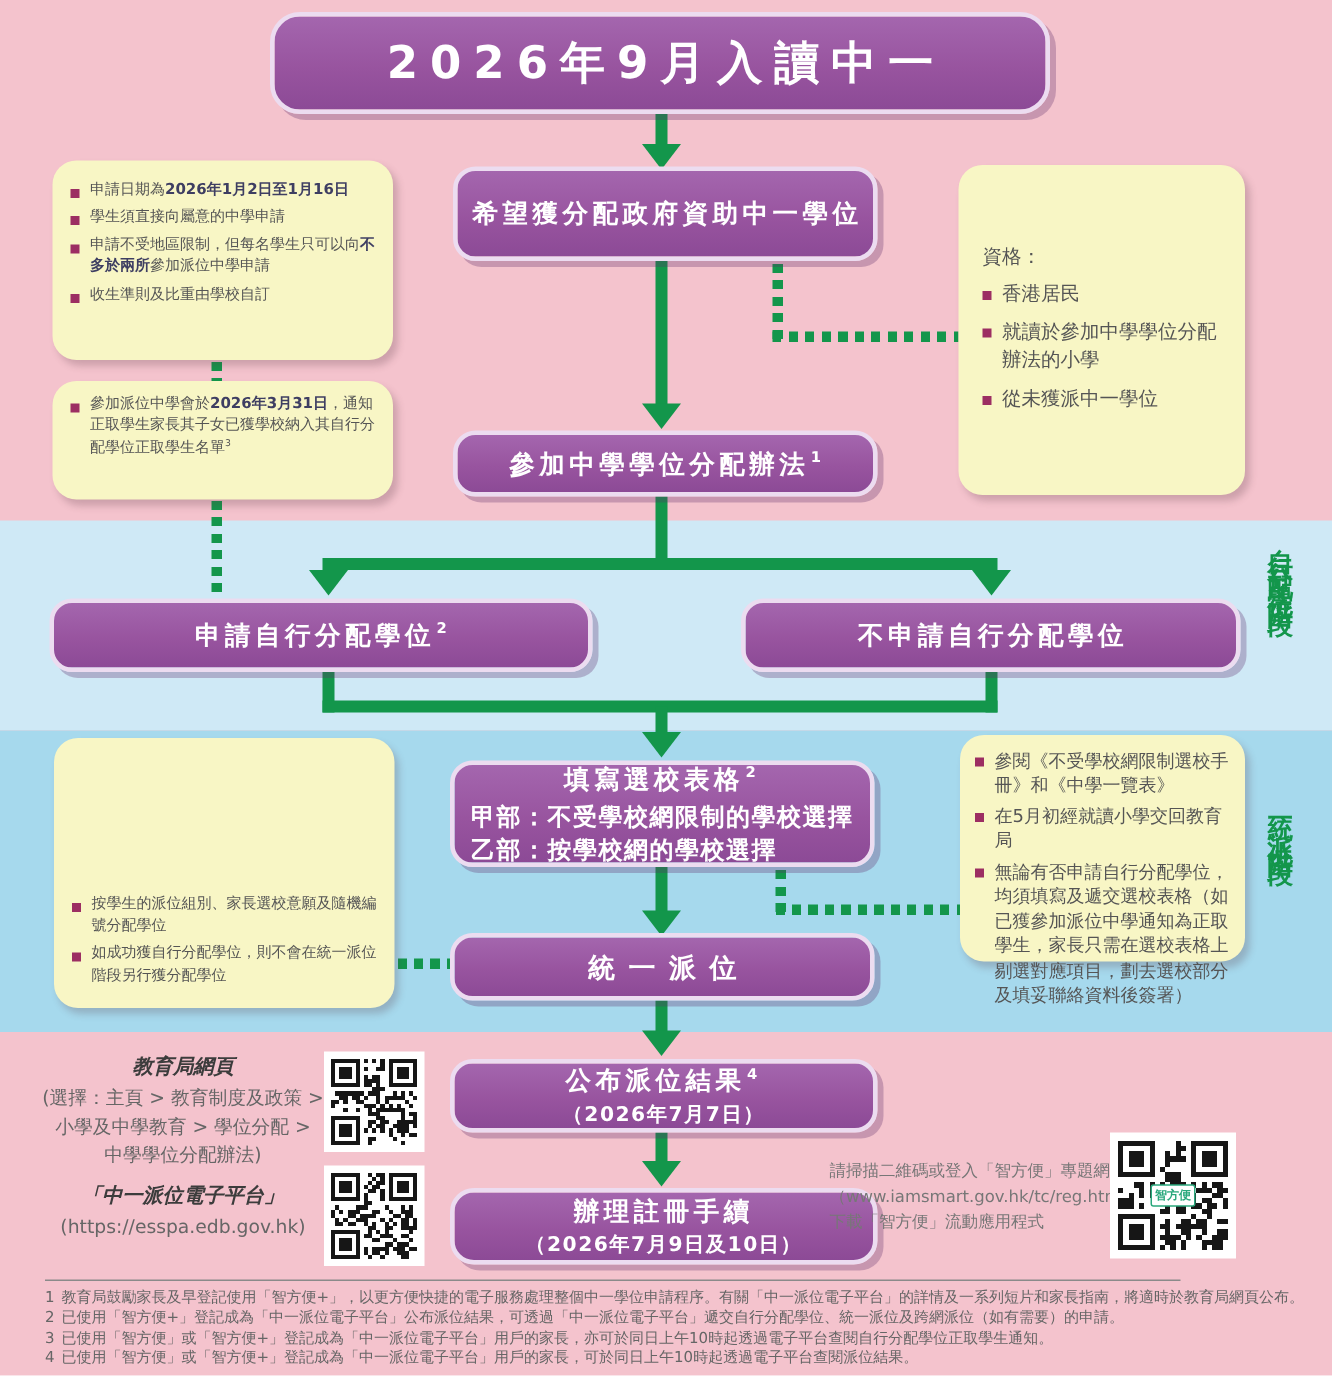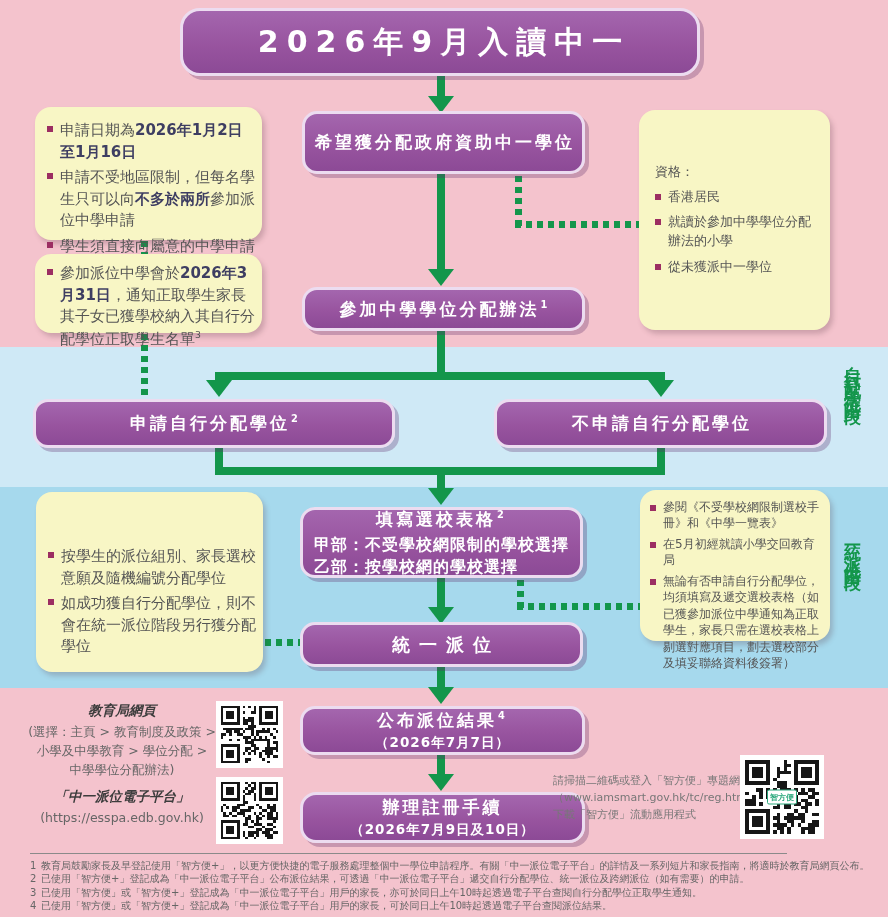--- a/index.html
+++ b/index.html
@@ -39,21 +39,21 @@
   .form-lines{display:inline-block;text-align:left;font-size:16px;letter-spacing:1px;line-height:1.35;}
   .cap-box{left:300px;top:622px;width:283px;height:45px;font-size:18px;letter-spacing:9px;padding-left:9px;}
   .results-box{left:300px;top:706px;width:285px;height:49px;}
   .register-box{left:300px;top:792px;width:285px;height:51px;border-radius:16px;}
   .box-main{font-size:17px;letter-spacing:3px;}
   .box-date{font-size:13.5px;letter-spacing:1px;margin-top:2px;}
   
   .ybox{
     position:absolute;box-sizing:border-box;background:var(--yellow,#f8f6c5);
     border-radius:16px;box-shadow:3px 4px 5px rgba(90,60,70,.25);
-    color:#555;font-size:15px;line-height:1.44;
+    color:#555;font-size:10px;line-height:1.44;
   }
   .y1{left:35px;top:107px;width:227px;height:133px;padding:13px 5px 8px 12px;}
   .y2{left:35px;top:254px;width:227px;height:79px;padding:9px 5px 6px 12px;}
   .y-elig{left:639px;top:110px;width:191px;height:220px;padding:53px 8px 8px 16px;font-size:13px;}
   .y3{left:36px;top:492px;width:227px;height:180px;padding:10px 5px 10px 12px;display:flex;flex-direction:column;justify-content:flex-end;}
   .y4{left:640px;top:490px;width:190px;height:151px;padding:9px 5px 6px 10px;font-size:12px;line-height:1.37;}
   .elig-head{margin-bottom:6px;}
   .bullet{display:flex;margin-bottom:4px;}
   .y-elig .bullet{margin-bottom:7px;}
   .y4 .bullet{margin-bottom:4px;}
@@ -184,25 +184,25 @@
   </div>
 
   <div class="ybox y1">
     <div>
         <div class="bullet">
           <span class="sq"></span>
           <span class="btx"><span>申請日期為</span><b>2026年1月2日至1月16日</b></span>
         </div>
         <div class="bullet">
           <span class="sq"></span>
+          <span class="btx"><span>學生須直接向屬意的中學申請</span></span>
+        </div>
+        <div class="bullet">
+          <span class="sq"></span>
           <span class="btx"><span>申請不受地區限制，但每名學生只可以向</span><b>不多於兩所</b><span>參加派位中學申請</span></span>
-        </div>
-        <div class="bullet">
-          <span class="sq"></span>
-          <span class="btx"><span>學生須直接向屬意的中學申請</span></span>
         </div>
         <div class="bullet">
           <span class="sq"></span>
           <span class="btx"><span>收生準則及比重由學校自訂</span></span>
         </div>
       </div>
   </div>
 
   <div class="ybox y2">
     <div>

